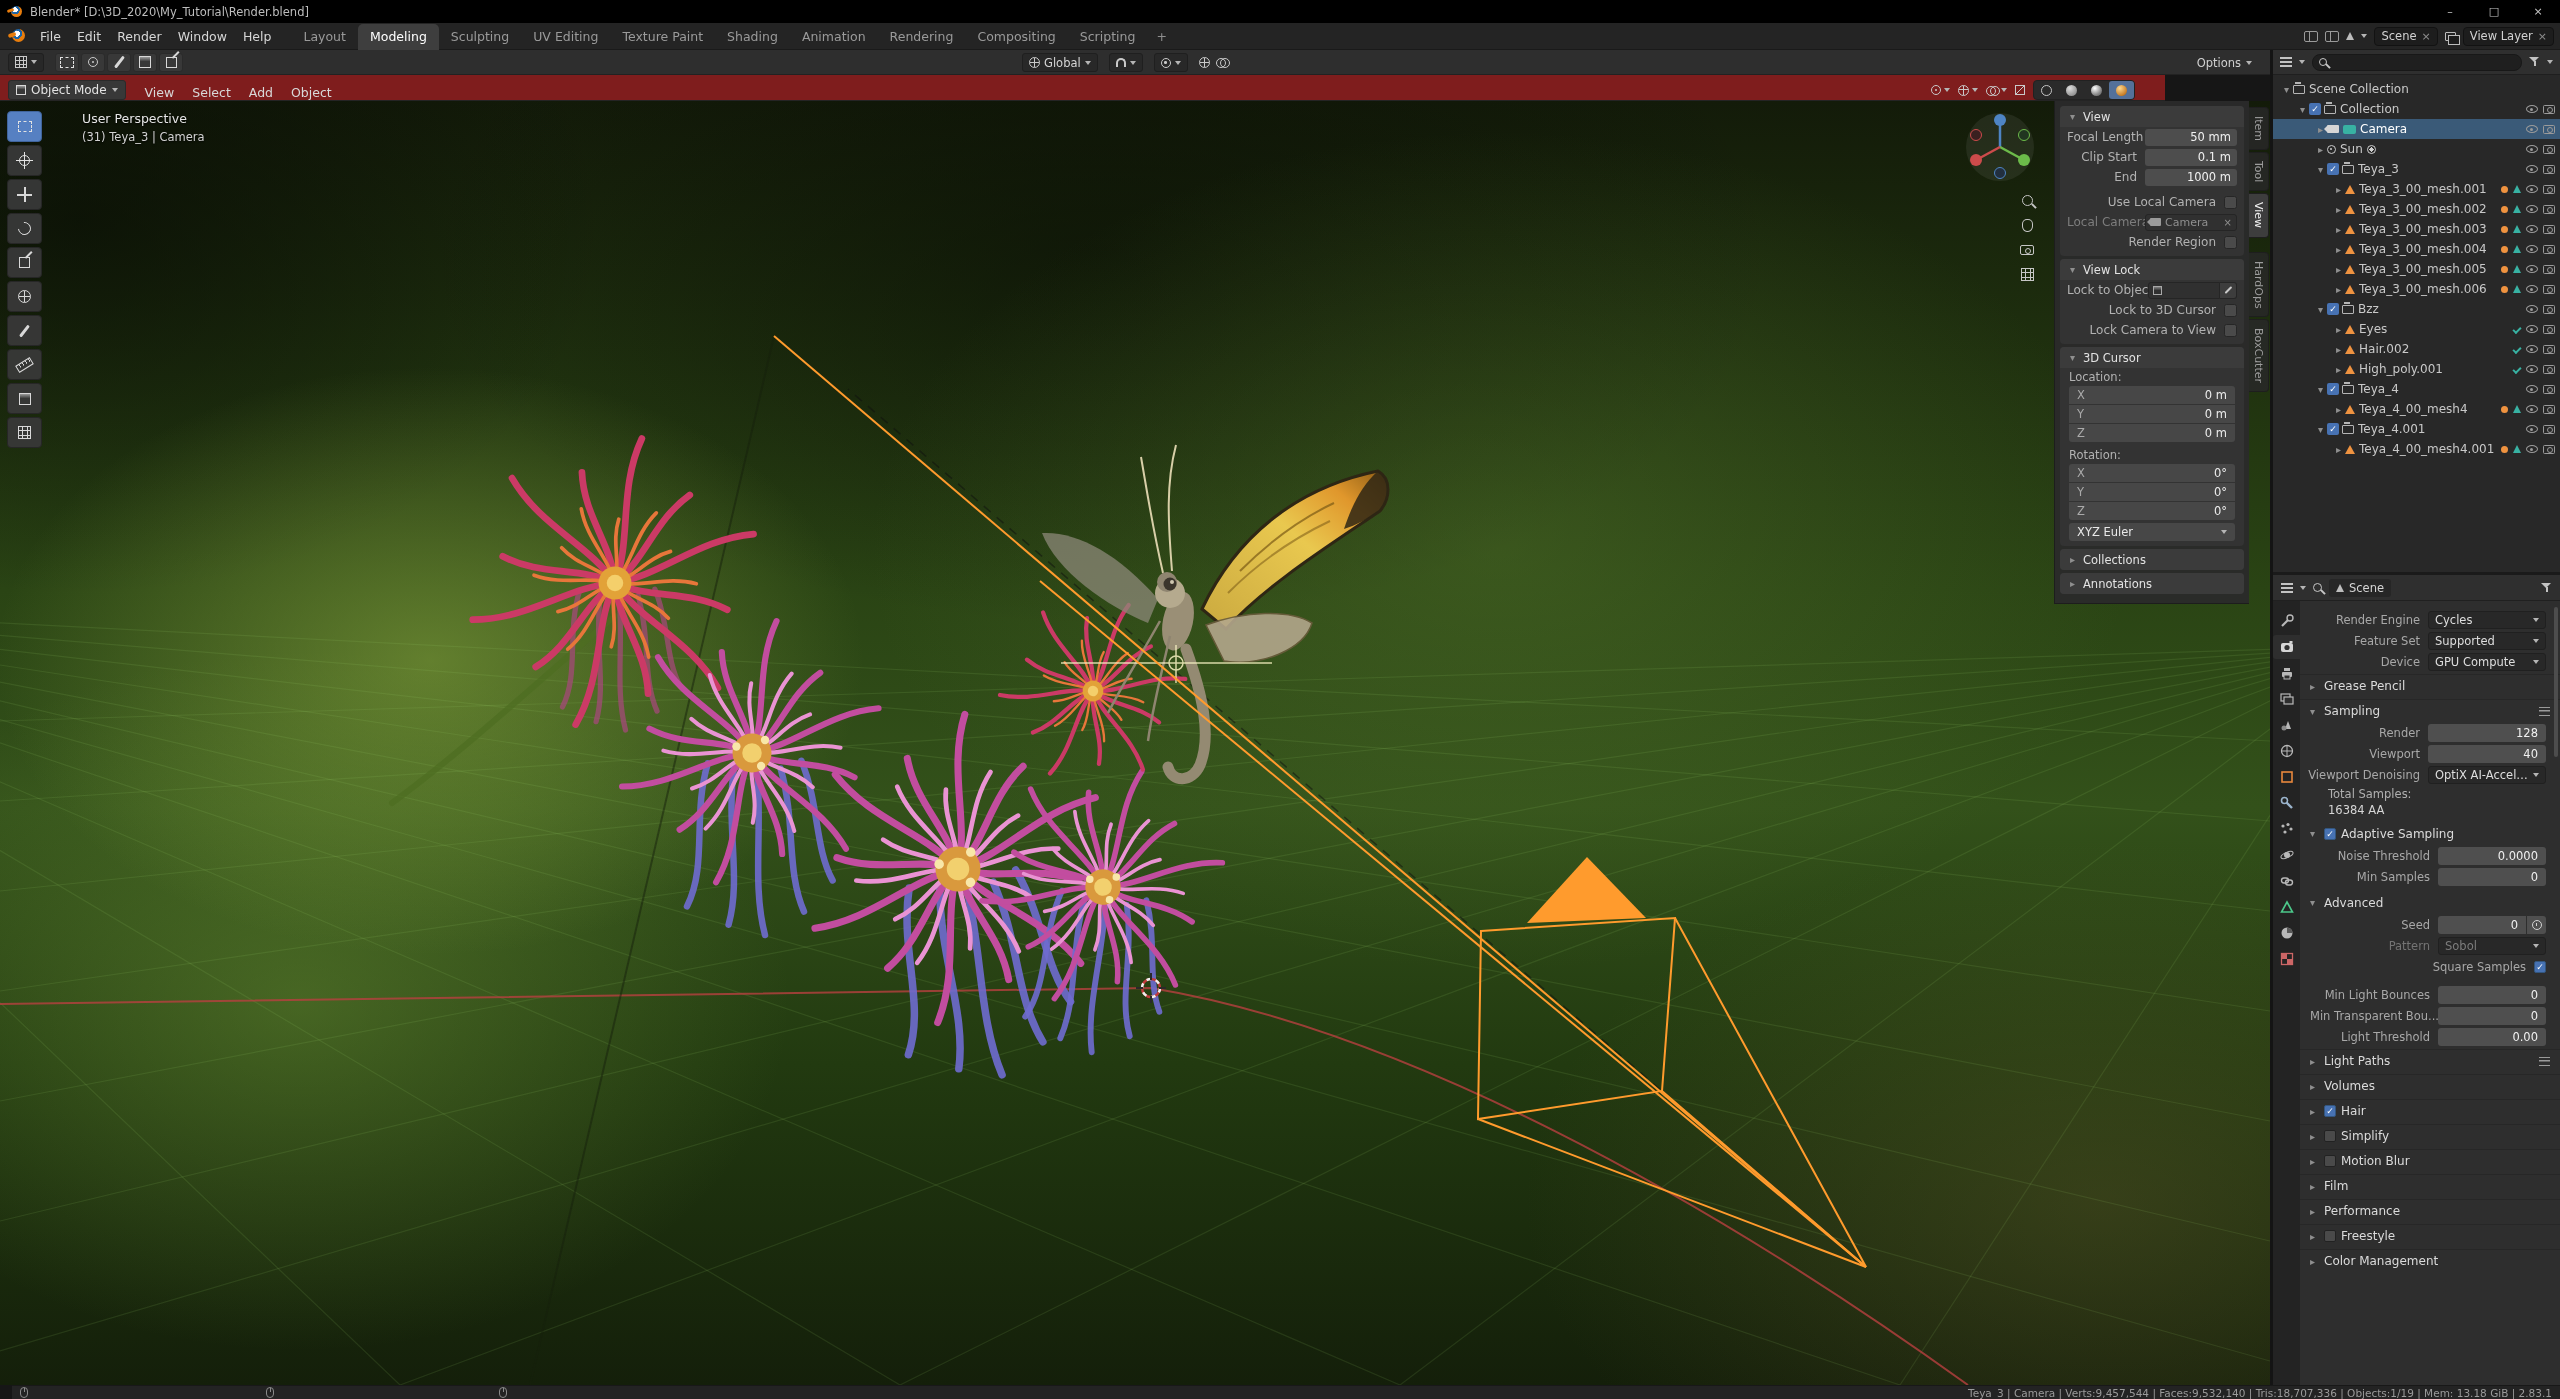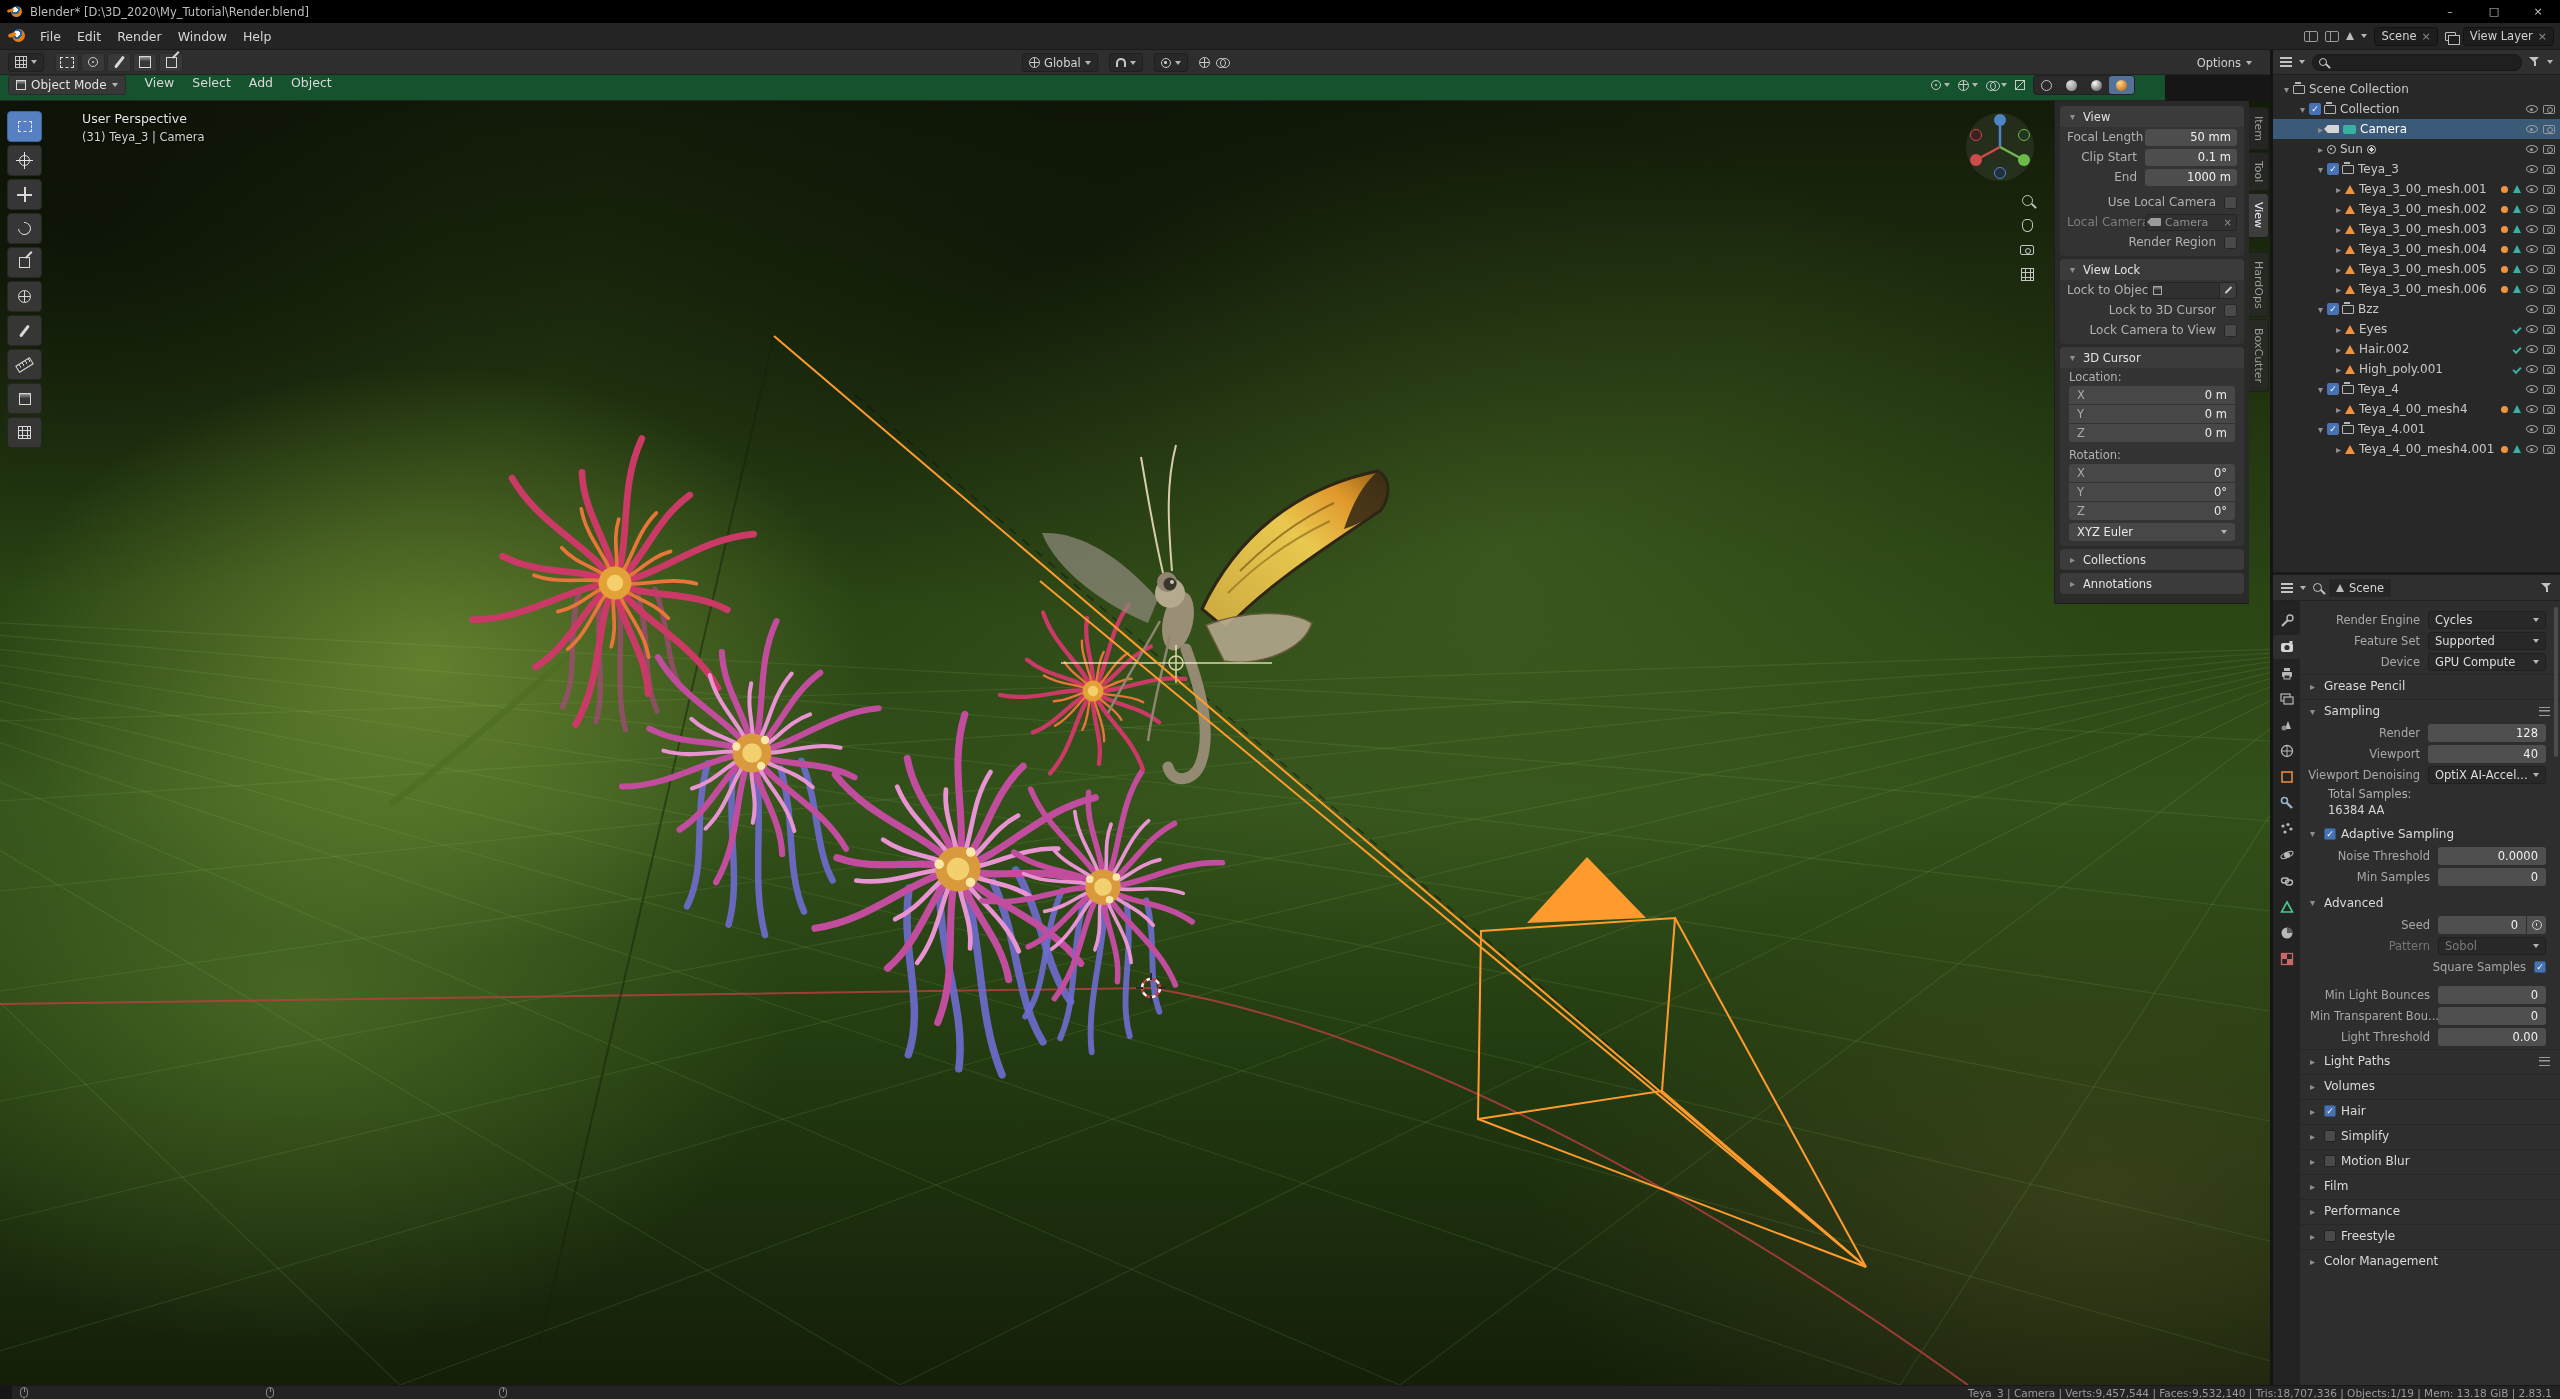--- a/index.html
+++ b/index.html
@@ -43,21 +43,21 @@
   .tgb{width:24px;height:19px;background:#383838;border:1px solid #2a2a2a;border-radius:3px;display:flex;align-items:center;justify-content:center}
   .center-tools{position:absolute;left:1022px;top:3px;display:flex;gap:6px;align-items:center}
   .opt{position:absolute;right:18px;top:0;height:25px;display:flex;align-items:center;gap:5px;color:#d0d0d0;font-size:11.5px}
   .i-globe{width:11px;height:11px;border:1.2px solid #c9c9c9;border-radius:50%;background:linear-gradient(#c9c9c9,#c9c9c9) center/100% 1px no-repeat,linear-gradient(#c9c9c9,#c9c9c9) center/1px 100% no-repeat;flex:none}
   .i-magnet{width:10px;height:9px;border:2.5px solid #c9c9c9;border-bottom:none;border-radius:6px 6px 0 0;flex:none}
   .i-propcirc{width:10px;height:10px;border:1.2px solid #c9c9c9;border-radius:50%;position:relative;flex:none}
   .i-propcirc::after{content:"";position:absolute;left:2.8px;top:2.8px;width:2.5px;height:2.5px;border-radius:50%;background:#c9c9c9}
   .i-grid12{width:12px;height:12px;background:repeating-linear-gradient(90deg,#c9c9c9 0 1px,transparent 1px 4px),repeating-linear-gradient(#c9c9c9 0 1px,transparent 1px 4px);border-right:1px solid #c9c9c9;border-bottom:1px solid #c9c9c9}
 
   
-  .vph{position:absolute;top:75px;left:0;width:2165px;height:26px;background:#14532d;border-bottom:1px solid #242424;display:flex;align-items:flex-start;padding:0 8px}
+  .vph{position:absolute;top:75px;left:0;width:2165px;height:26px;background:#7f1d1d;border-bottom:1px solid #242424;display:flex;align-items:flex-end;padding:0 8px}
   .mode-wid{height:20px;display:flex;align-items:center;gap:5px;background:#383838;border:1px solid #2a2a2a;border-radius:3px;padding:0 7px;color:#e2e2e2;font-size:12px;margin-right:10px}
   .vmenu{padding:0 9px;color:#d8d8d8;font-size:12.5px}
   .vph-right{position:absolute;right:30px;display:flex;align-items:center;gap:8px}
   .vicon{display:flex;align-items:center;gap:3px}
   .i-gizmo2{width:11px;height:11px;border:1.2px solid #c9c9c9;border-radius:50%;background:linear-gradient(#c9c9c9,#c9c9c9) center/100% 1.2px no-repeat,linear-gradient(#c9c9c9,#c9c9c9) center/1.2px 100% no-repeat}
   .i-overlay{width:12px;height:9px;position:relative}
   .i-overlay::before,.i-overlay::after{content:"";position:absolute;width:8px;height:8px;border:1.1px solid #c9c9c9;border-radius:50%}
   .i-overlay::after{left:4px}
   .i-xray{width:10px;height:10px;border:1.1px solid #c9c9c9;background:linear-gradient(135deg,transparent 45%,#c9c9c9 45% 55%,transparent 55%)}
   .seg{display:flex;background:#2a2a2a;border:1px solid #212121;border-radius:4px}
@@ -237,20 +237,33 @@
     </div>
   </div>
 
   <div class="topbar">
     <span class="blogo2"></span>
     <span class="menu">File</span>
     <span class="menu">Edit</span>
     <span class="menu">Render</span>
     <span class="menu">Window</span>
     <span class="menu">Help</span>
+    <div class="wtabs">
+      <span class="wtab">Layout</span>
+      <span class="wtab active">Modeling</span>
+      <span class="wtab">Sculpting</span>
+      <span class="wtab">UV Editing</span>
+      <span class="wtab">Texture Paint</span>
+      <span class="wtab">Shading</span>
+      <span class="wtab">Animation</span>
+      <span class="wtab">Rendering</span>
+      <span class="wtab">Compositing</span>
+      <span class="wtab">Scripting</span>
+      <span class="wtab plus">+</span>
+    </div>
     <div class="tb-right">
       <span class="mini-win"></span>
       <span class="mini-win"></span>
       <span class="i-scene-sm"></span>
       <span class="dd"></span>
       <div class="chip">
         <span>Scene</span>
         <span class="x">×</span>
       </div>
       <span class="i-layers"></span>

